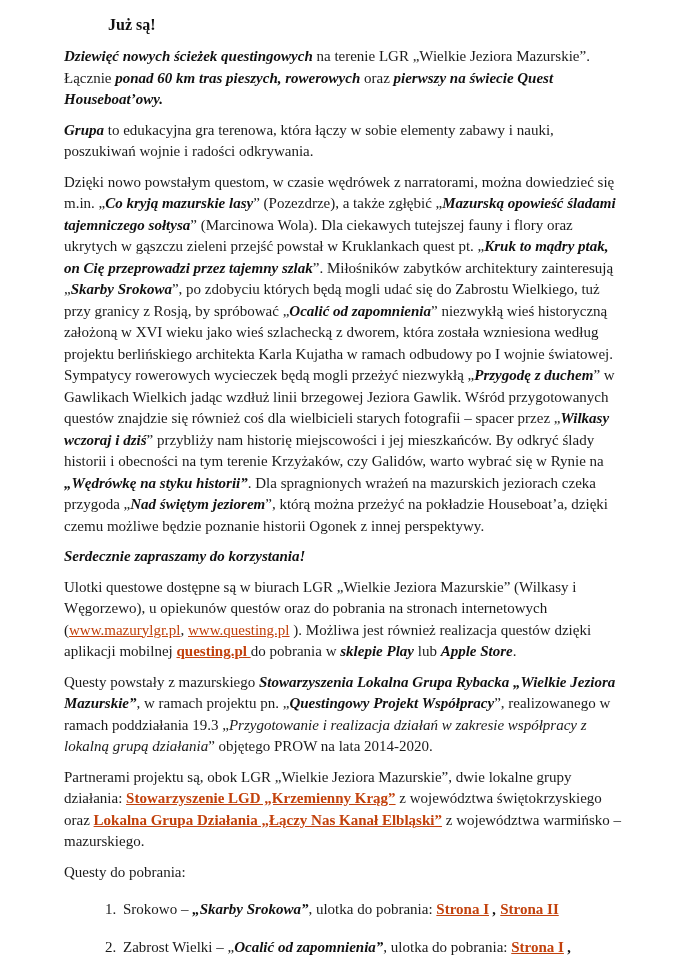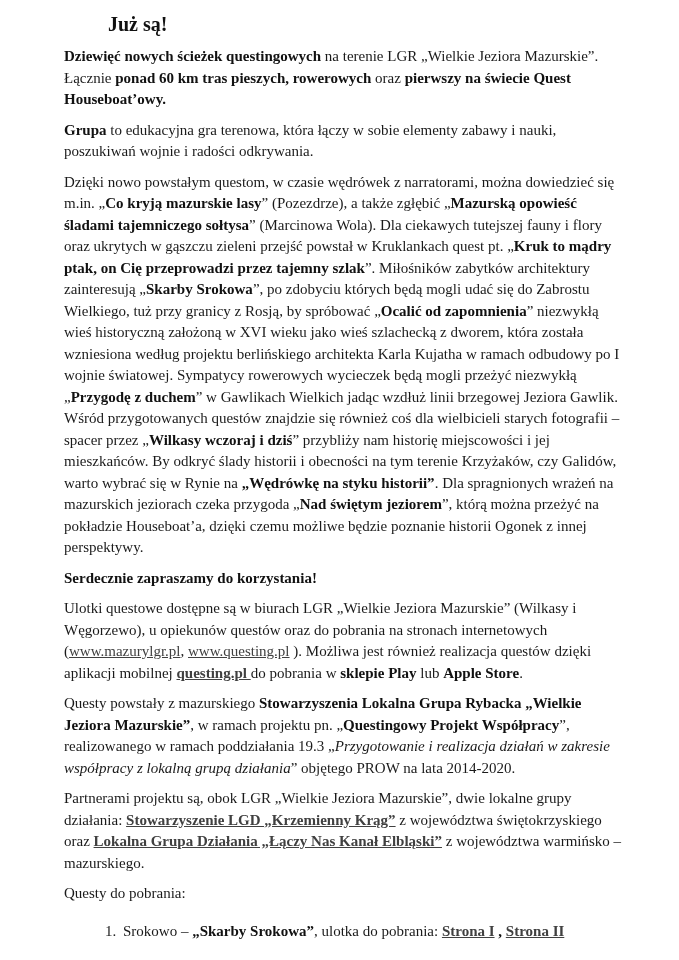--- a/index.html
+++ b/index.html
@@ -2,26 +2,26 @@
 <html><head>
 <meta charset="utf-8">
 <style>
   html, body { margin: 0; padding: 0; background: #ffffff; }
   body {
     width: 679px; height: 960px; overflow: hidden; position: relative;
     font-family: "Liberation Serif", "DejaVu Serif", serif;
     color: #1a1a1a; font-size: 15px; line-height: 21.5px;
   }
   h1 {
-    font-size: 20px; font-weight: bold; margin: 0; position: absolute;
+    font-size: 16px; font-weight: bold; margin: 0; position: absolute;
     left: 108px; top: 14px; font-family: "Liberation Serif", serif; color: #111;
   }
   p { margin: 0 0 9px 0; }
-  b { font-weight: bold; color: #111; }
-  a { color: #404040; text-decoration: underline; font-weight: bold; }
+  b { font-weight: bold; color: #111; font-style: italic; }
+  a { color: #c2410c; text-decoration: underline; font-weight: bold; }
   a.plain { font-weight: normal; }
   ol { margin: 0; padding-left: 40px; }
   ol li { padding-left: 3px; margin: 16px; }
   .content { position: absolute; left: 64px; top: 46px; width: 562px; }
 </style>
 </head>
 <body>
 
 <h1>Już są!</h1>
 

